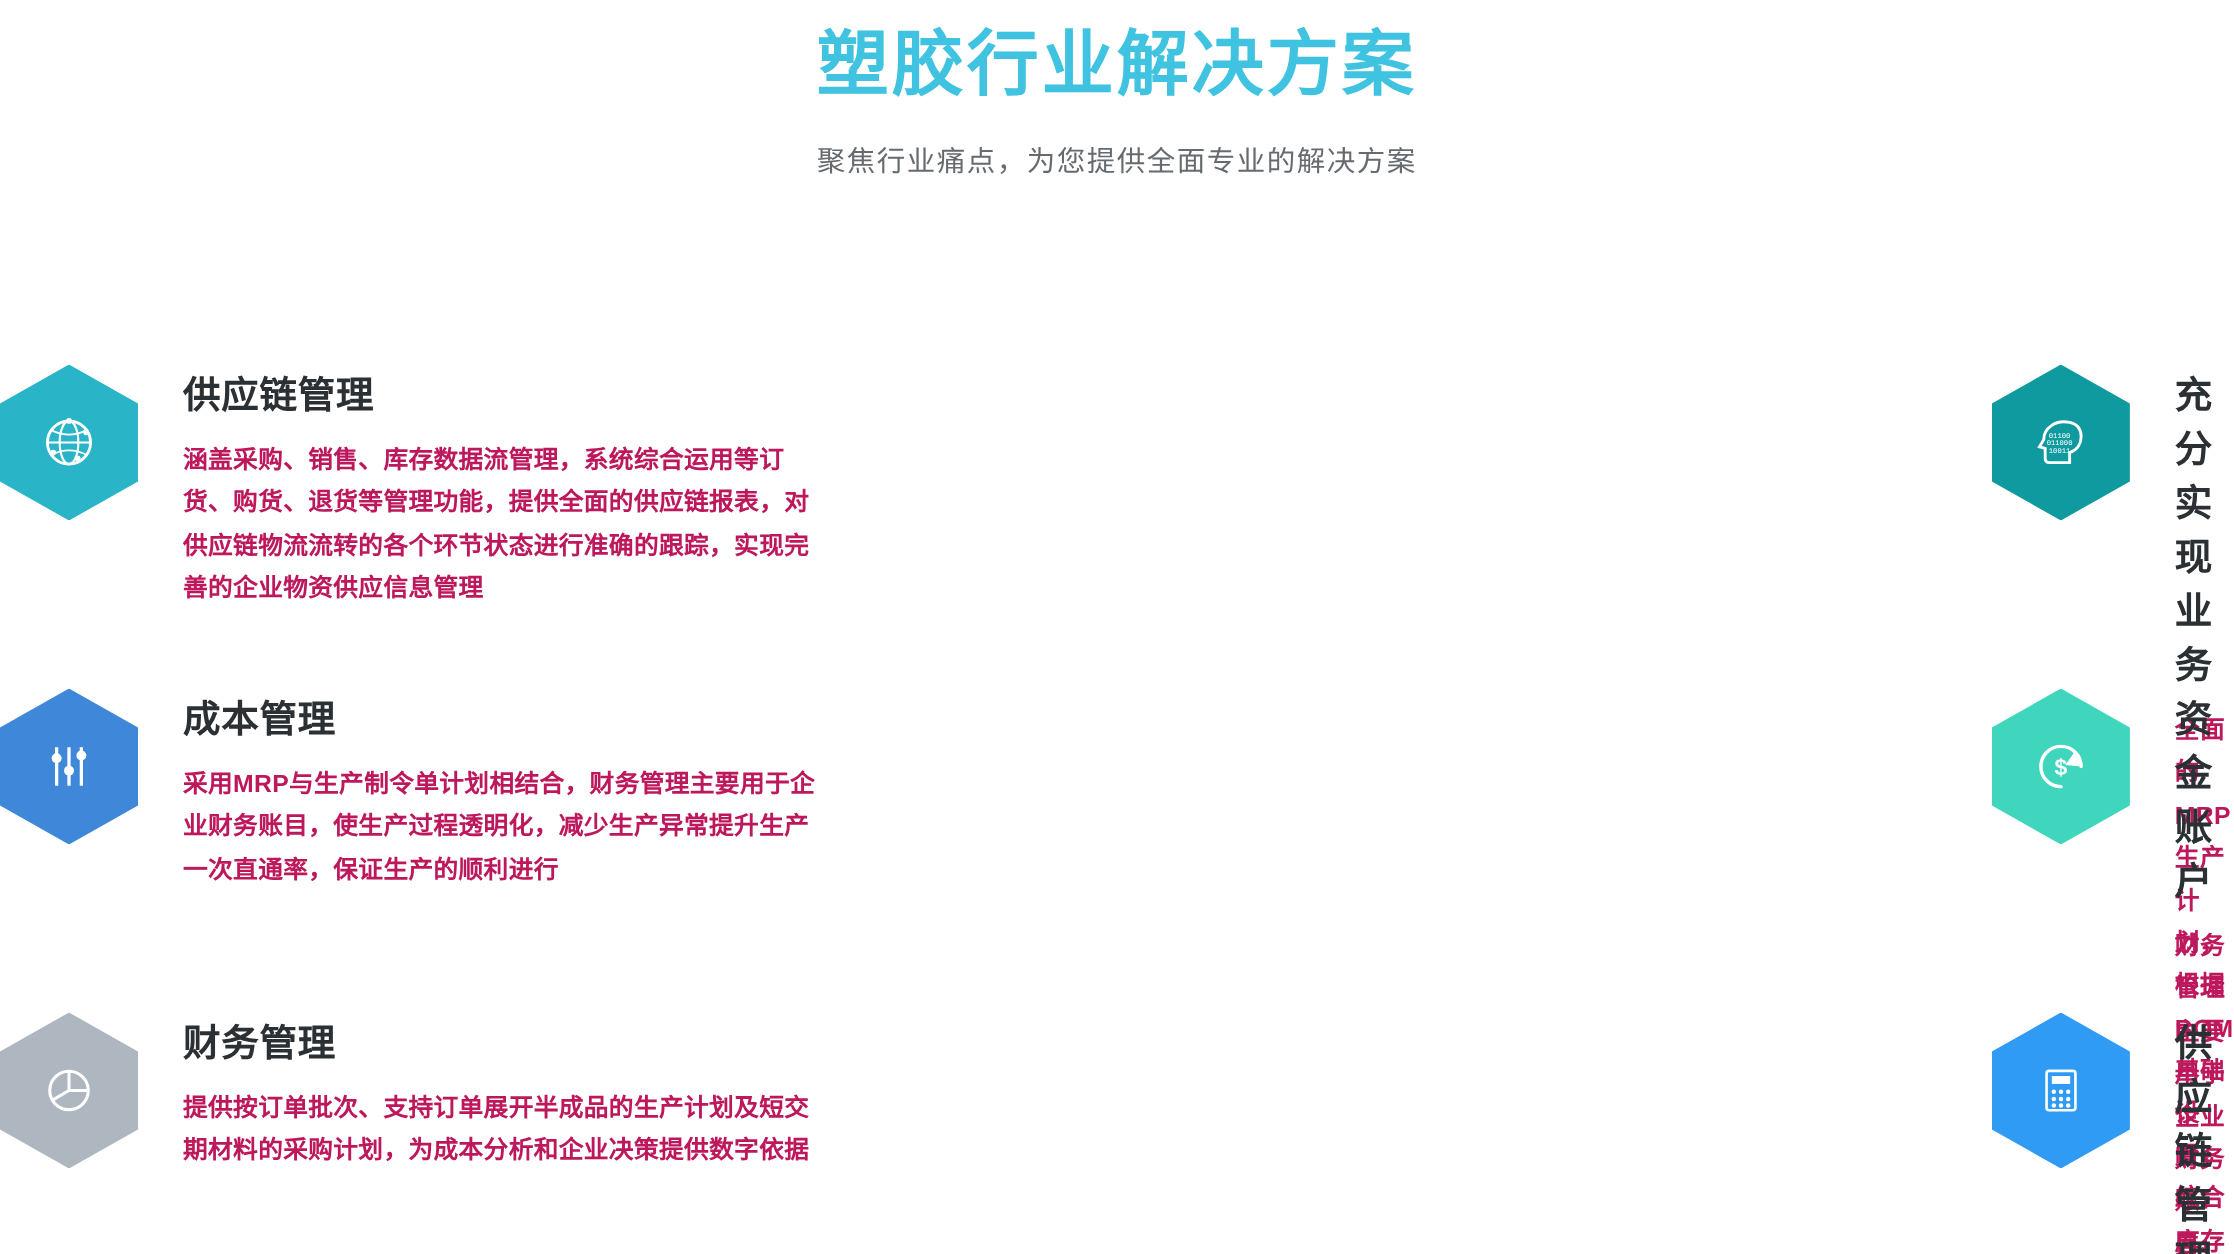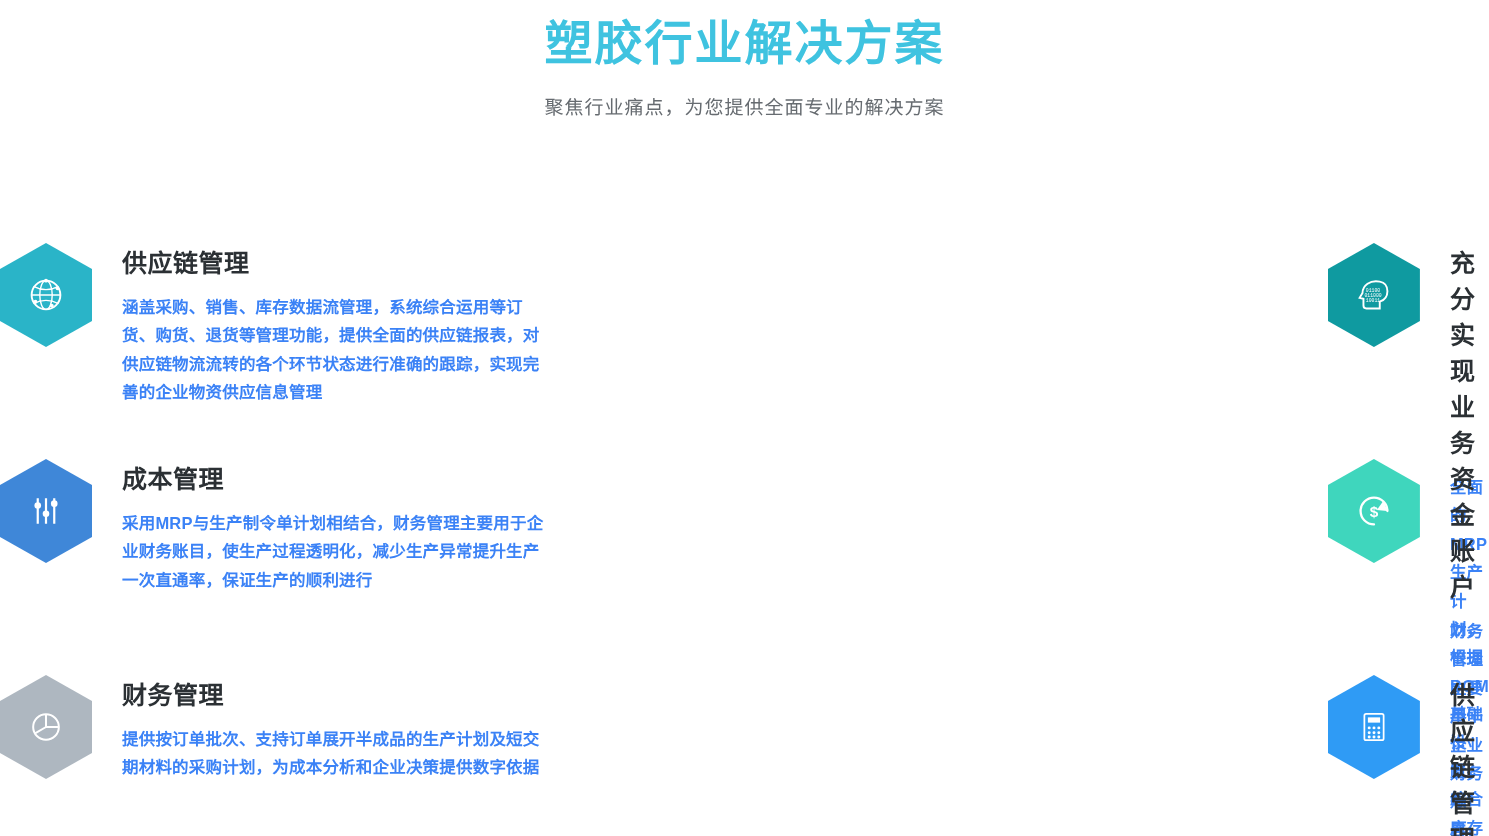--- a/index.html
+++ b/index.html
@@ -80,21 +80,21 @@
   .card-title {
     font-size: 25px;
     font-weight: bold;
     color: #2b3034;
     margin: 0 0 14px 0;
     letter-spacing: 0.5px;
   }
   .card-desc {
     font-size: 16.5px;
     line-height: 1.72;
-    color: #3b82f6;
+    color: #be185d;
     font-weight: bold;
     margin: 0;
     letter-spacing: 0.2px;
   }
   .cell.right .texts { max-width: 560px; }
 </style>
 </head>
 <body>
 
 <div class="page">

